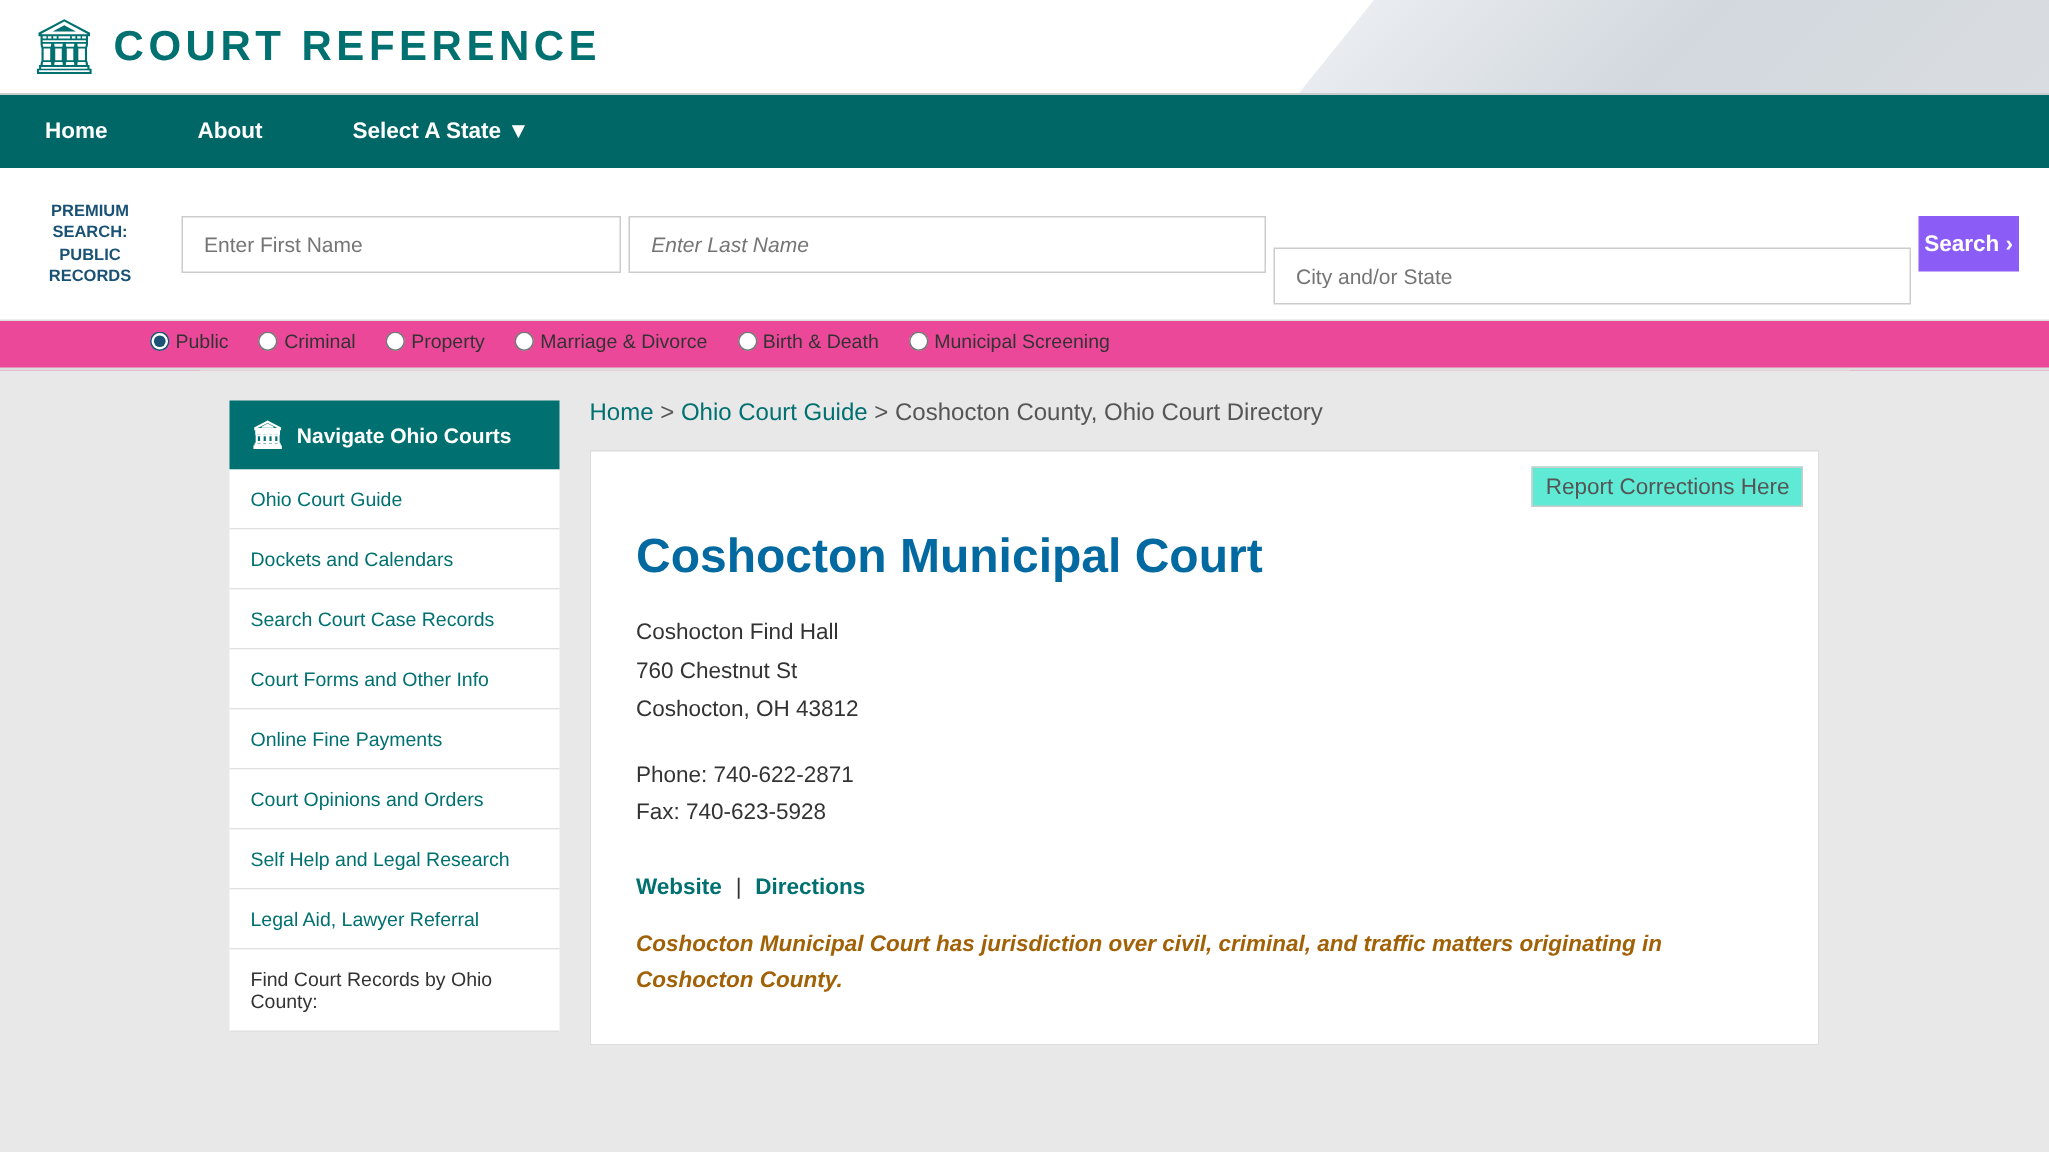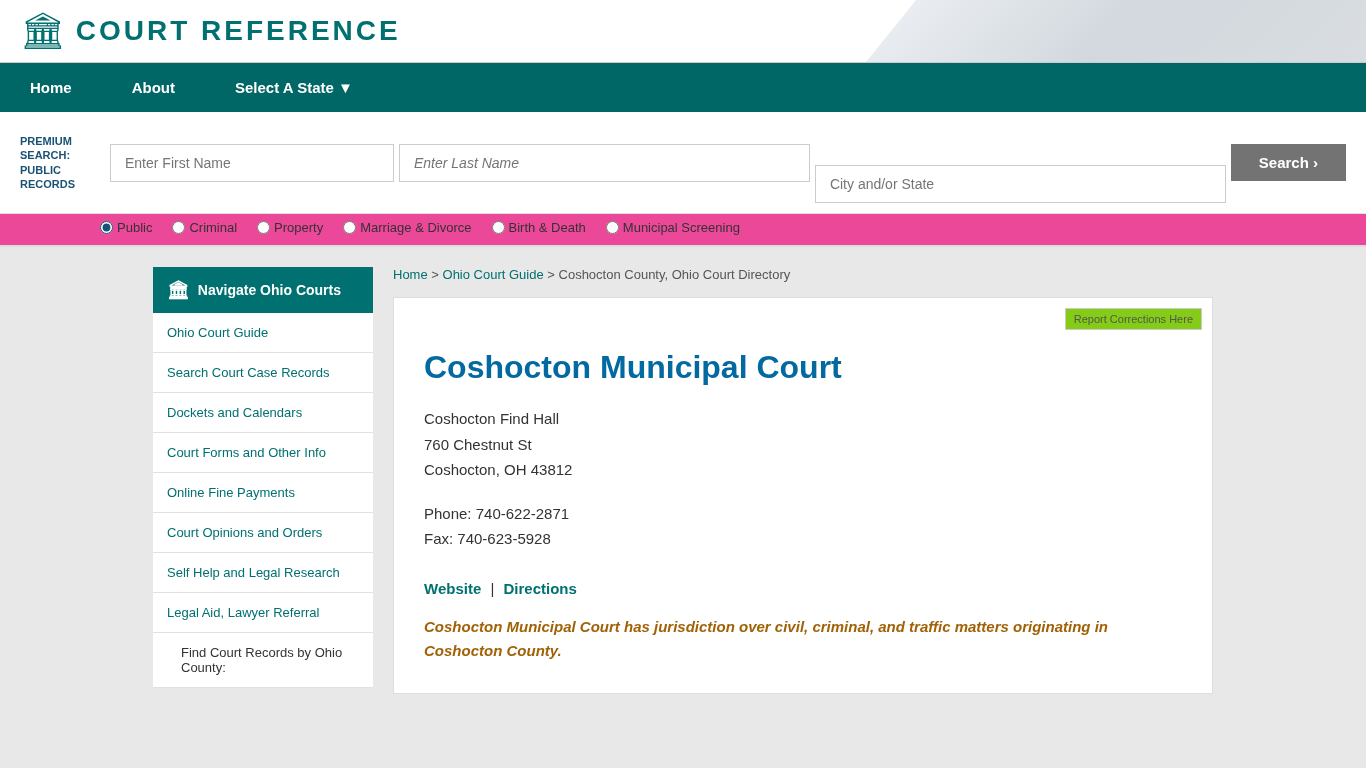--- a/index.html
+++ b/index.html
@@ -63,44 +63,44 @@
       padding: 10px 20px;
       display: flex;
       align-items: center;
       gap: 10px;
       border-bottom: 1px solid #ddd;
     }
     #premium-label {
       color: #1a5276;
       font-size: 11px;
       font-weight: bold;
-      text-align: left;
+      text-align: center;
       line-height: 1.3;
       width: 80px;
     }
     #search-inputs {
       display: flex;
       gap: 5px;
       flex: 1;
       align-items: center;
     }
     .search-input {
       padding: 10px 14px;
       border: 1px solid #ccc;
       font-size: 14px;
       color: #999;
     }
-    .search-input.name { flex: 1; }
+    .search-input.name { flex: 1; margin-left: 11px; }
     .search-input.lastname { flex: 1.5; font-style: italic; }
     .search-input.city { flex: 1.5; margin-top: 43px; }
     #search-btn {
-      background: #737373;
+      background: #8b5cf6;
       color: white;
       border: none;
-      padding: 10px 28px;
+      padding: 10px 4px;
       font-size: 15px;
       font-weight: bold;
       cursor: pointer;
       display: flex;
       align-items: center;
       gap: 5px;
       white-space: nowrap;
     }
 
     
@@ -154,53 +154,53 @@
       background: white;
       border-bottom: 1px solid #e0e0e0;
       padding: 12px 14px;
       color: #007070;
       cursor: pointer;
       font-size: 13px;
     }
     .sidebar-section-label {
       background: white;
       border-bottom: 1px solid #e0e0e0;
-      padding: 12px 28px;
+      padding: 12px 14px;
       color: #333;
       font-size: 13px;
     }
 
     
     #content {
       flex: 1;
     }
     #breadcrumb {
       margin-bottom: 15px;
-      font-size: 13px;
+      font-size: 16px;
       color: #555;
     }
     #breadcrumb a {
       color: #007070;
       text-decoration: none;
     }
 
     #court-card {
       background: white;
       padding: 30px;
       border: 1px solid #ddd;
       position: relative;
     }
     #report-corrections {
       position: absolute;
       top: 10px;
       right: 10px;
-      background: #84cc16;
+      background: #5eead4;
       border: 1px solid #ccc;
       padding: 4px 8px;
-      font-size: 11px;
+      font-size: 15px;
       color: #555;
       cursor: pointer;
       margin-left: 42px;
     }
     #court-title {
       font-size: 32px;
       font-weight: bold;
       color: #0369a1;
       margin-bottom: 20px;
       line-height: 1.2;
@@ -291,22 +291,22 @@
 </div>
 
 <div id="main">
 
   <div id="sidebar">
     <div id="sidebar-header">
       <span id="sidebar-header-icon">🏛</span>
       <span>Navigate Ohio Courts</span>
     </div>
     <div class="sidebar-item">Ohio Court Guide</div>
+    <div class="sidebar-item">Dockets and Calendars</div>
     <div class="sidebar-item">Search Court Case Records</div>
-    <div class="sidebar-item">Dockets and Calendars</div>
     <div class="sidebar-item">Court Forms and Other Info</div>
     <div class="sidebar-item">Online Fine Payments</div>
     <div class="sidebar-item">Court Opinions and Orders</div>
     <div class="sidebar-item">Self Help and Legal Research</div>
     <div class="sidebar-item">Legal Aid, Lawyer Referral</div>
     <div class="sidebar-section-label">Find Court Records by Ohio County:</div>
   </div>
 
   <div id="content">
 

